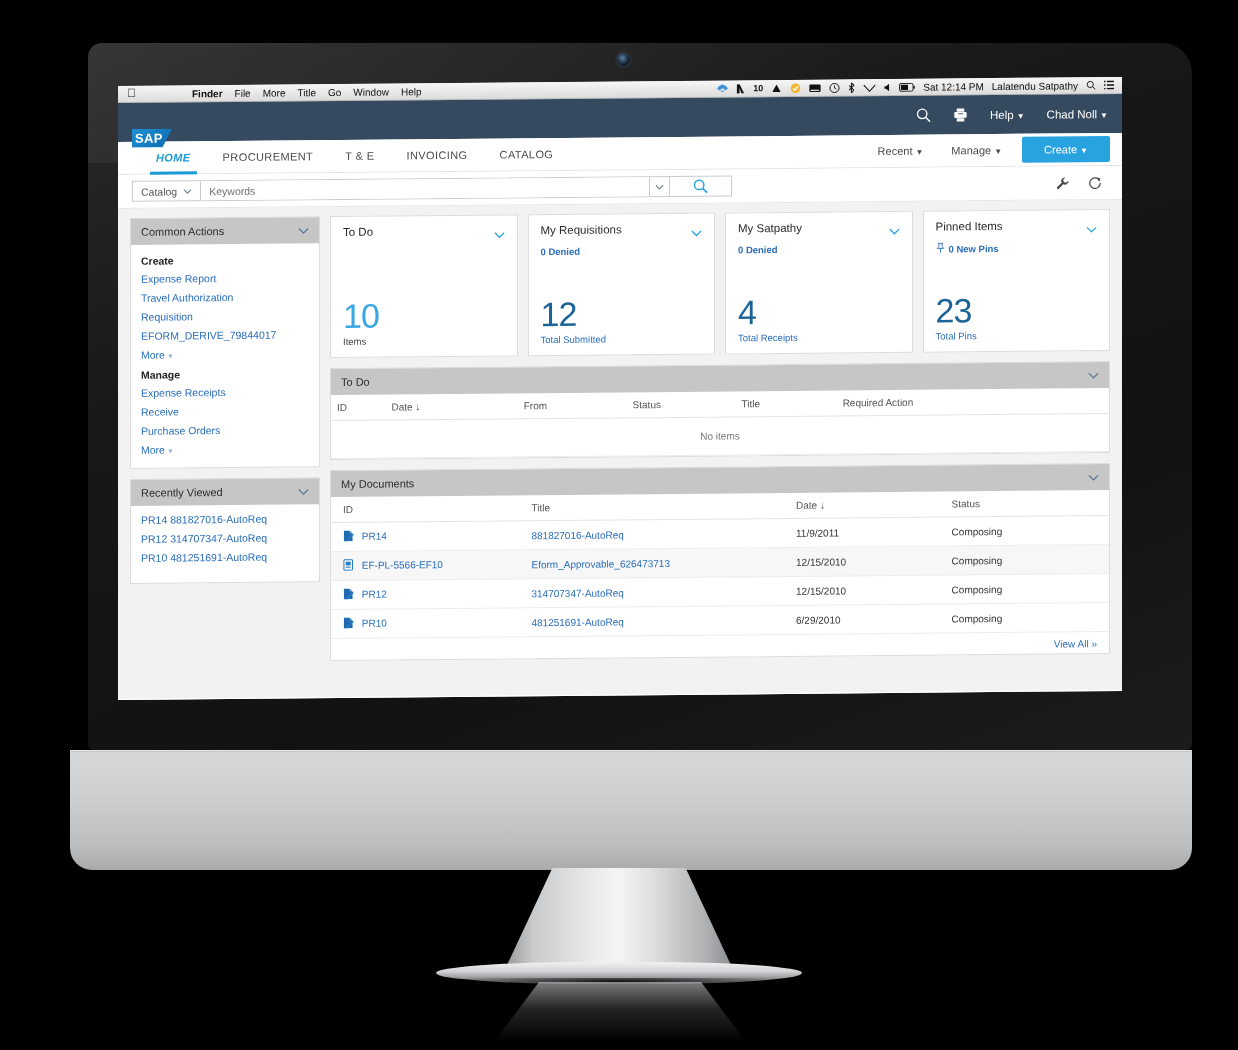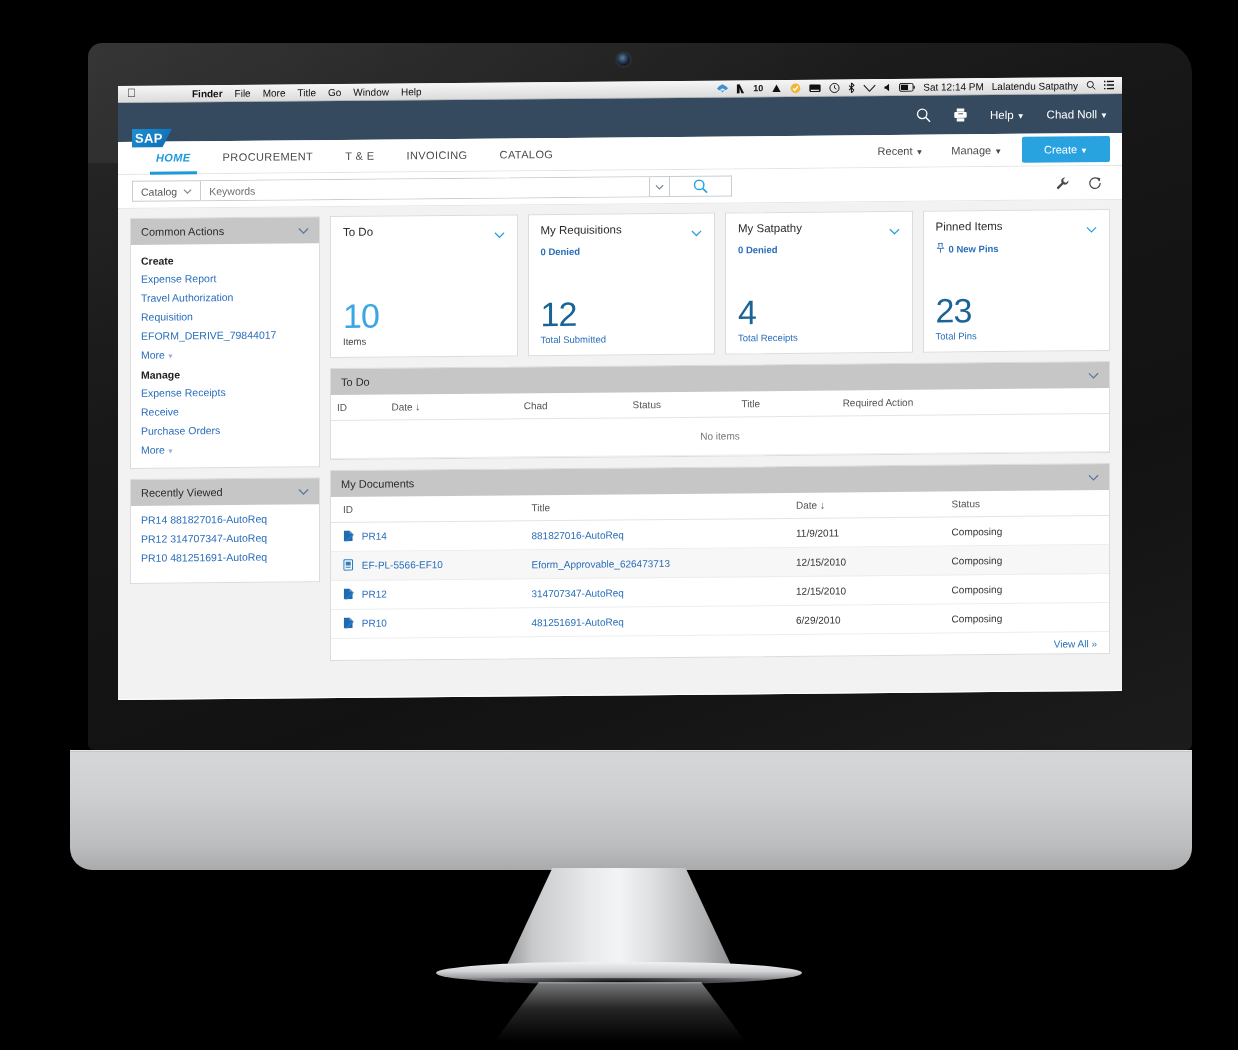--- a/index.html
+++ b/index.html
@@ -525,21 +525,21 @@
               <svg width="11" height="7" viewBox="0 0 12 7">
                   <path d="M1 1 L6 6 L11 1" stroke="#5b7898" stroke-width="1.4" fill="none"></path>
                 </svg>
             </span>
           </div>
           <table>
             <thead>
               <tr>
                 <th style="width:7%">ID</th>
                 <th style="width:17%">Date ↓</th>
-                <th style="width:14%">Chad</th>
+                <th style="width:14%">From</th>
                 <th style="width:14%">Status</th>
                 <th style="width:13%">Title</th>
                 <th>Required Action</th>
               </tr>
             </thead>
             <tbody>
               <tr>
                 <td colspan="6" class="noitems">No items</td>
               </tr>
             </tbody>

